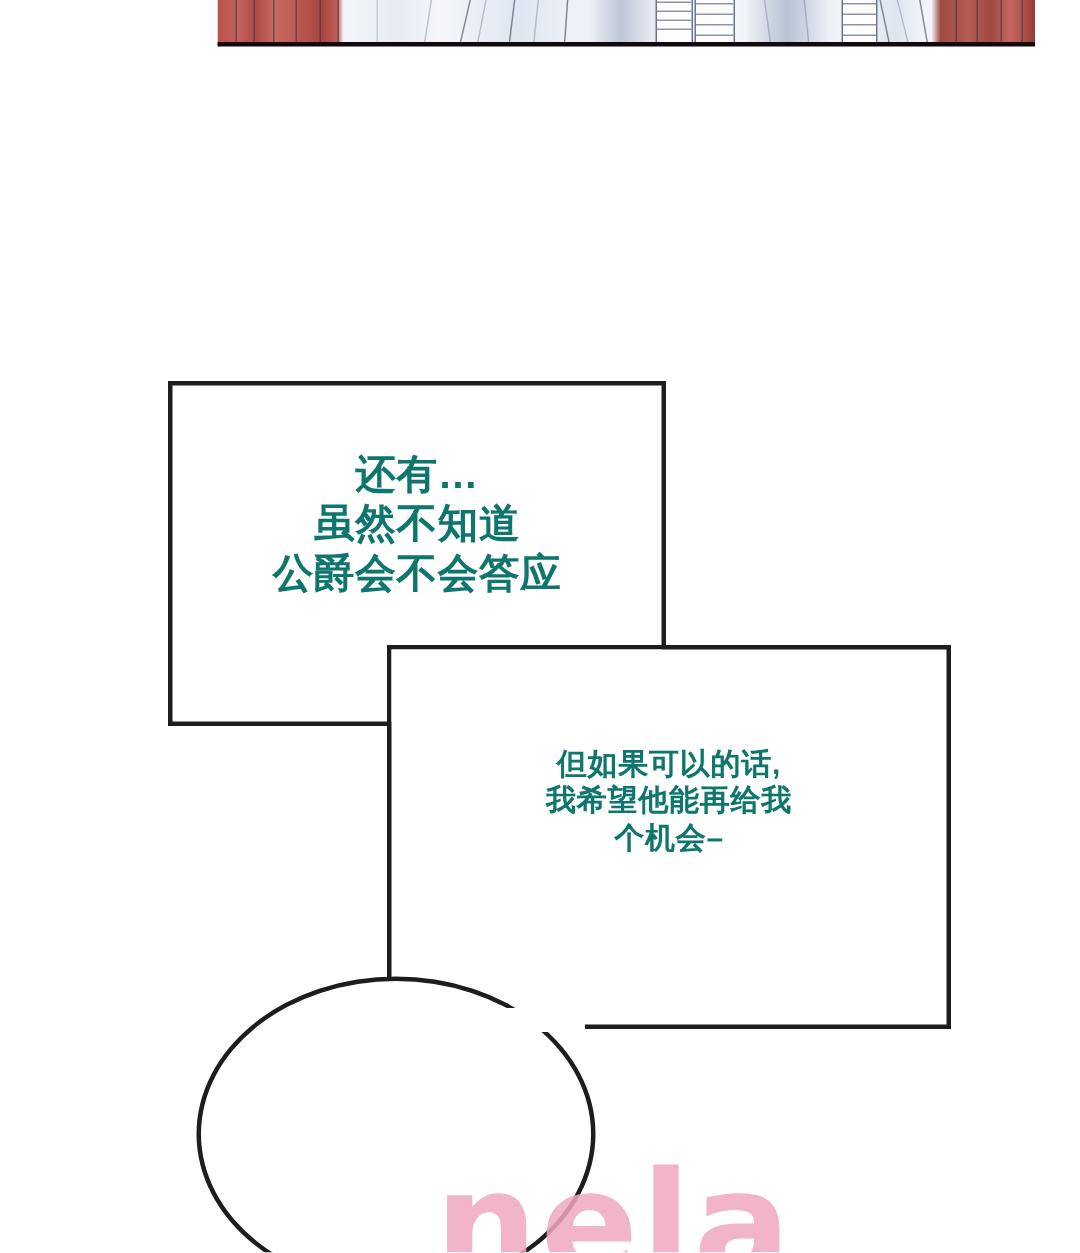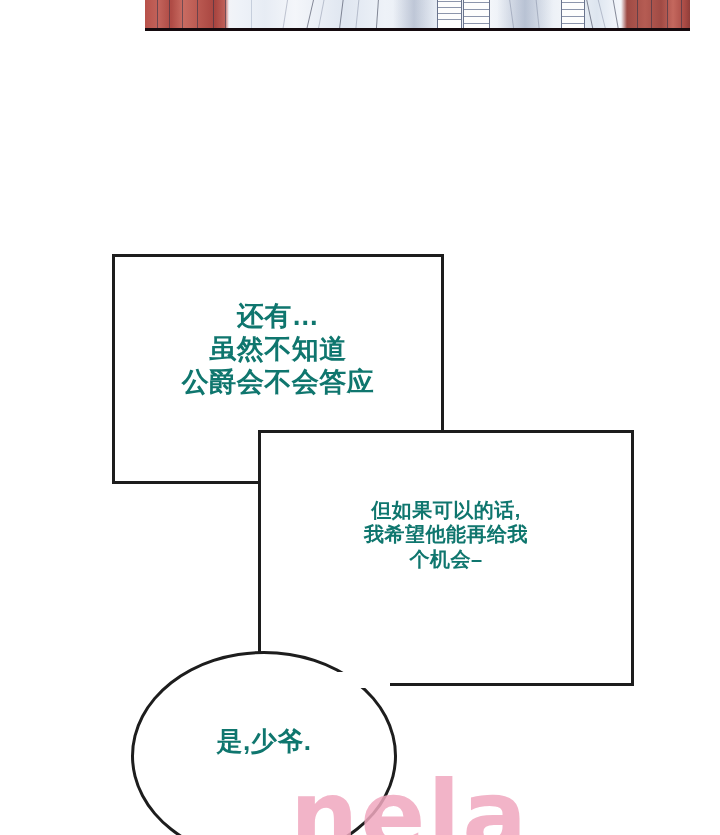--- a/index.html
+++ b/index.html
@@ -216,17 +216,16 @@
   <div class="merge-patch" style="left:261px; top:433px; width:180px; height:48px;"></div>
 
   <div class="bubble-text" id="bubble-2-text">但如果可以的话,
 我希望他能再给我
 个机会–</div>
 
   <div class="bubble-oval" id="bubble-3"></div>
 
   <div class="merge-patch" style="left:240px; top:672px; width:150px; height:16px;"></div>
 
-  <div class="bubble-text" id="bubble-3-text">是,少爷.</div>
 
   <div class="watermark">nela</div>
 
 </div>
 
 </body></html>

